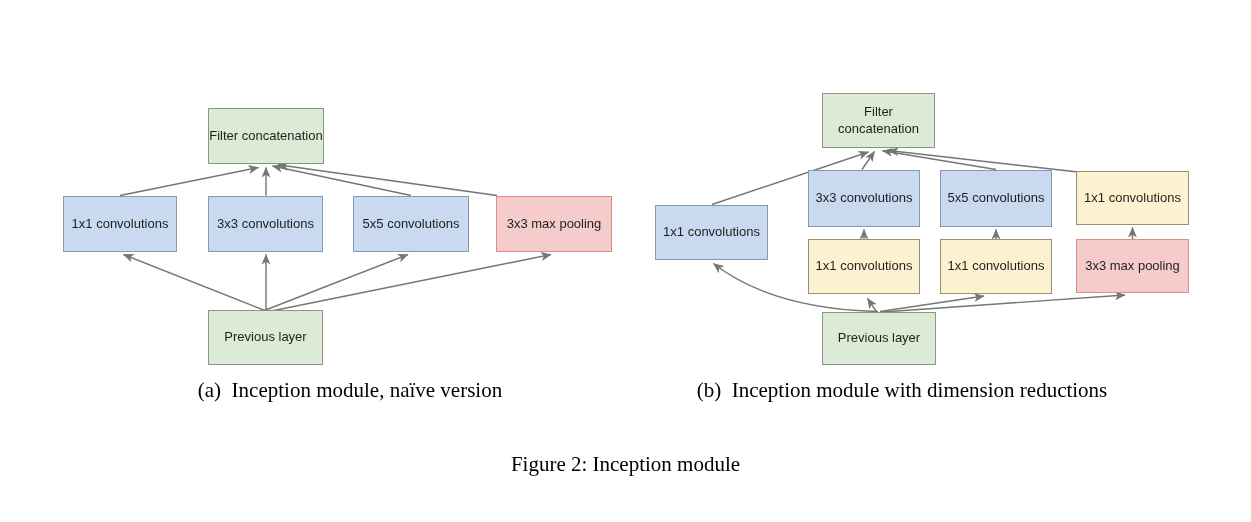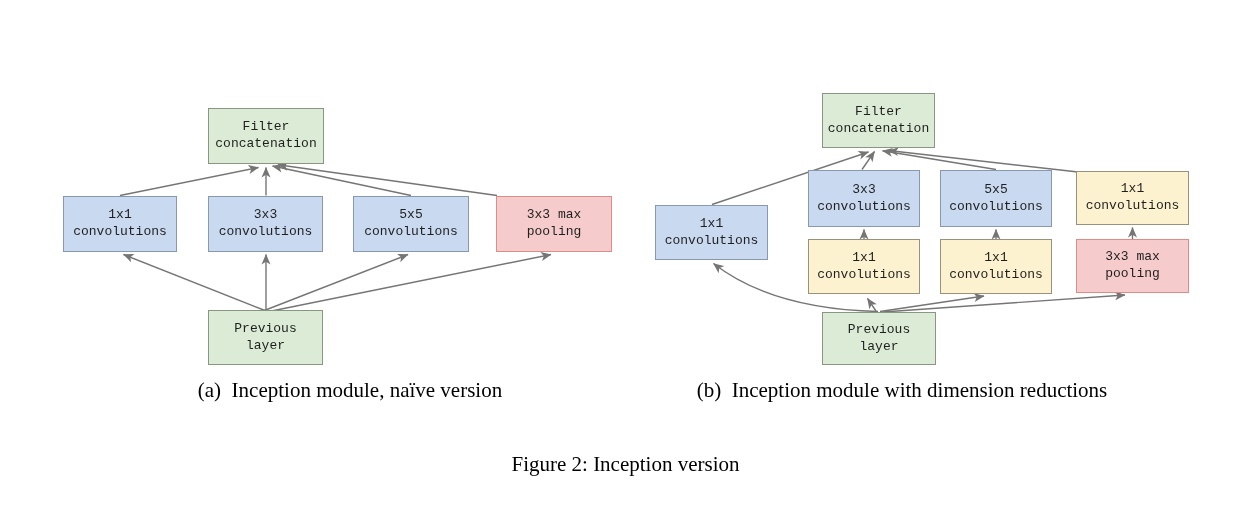--- a/index.html
+++ b/index.html
@@ -13,21 +13,21 @@
   .page{
     position:relative; width:1251px; height:522px; background:#ffffff;
     font-family:"Liberation Sans", sans-serif; overflow:hidden;
   }
   .arrows{position:absolute; left:0; top:0; width:1251px; height:522px;}
   .arrow-line{stroke:var(--arrow-color); stroke-width:1.4; fill:none;}
   .arrow-head{fill:var(--arrow-color);}
   .box{
     position:absolute; box-sizing:border-box; border:1px solid;
     display:flex; align-items:center; justify-content:center; text-align:center;
-    font-size:13px; line-height:1.3; color:var(--label-color); padding:0 8px;font-family:Liberation Mono, monospace;
+    font-size:13px; line-height:1.3; color:var(--label-color); padding:0 0;
   }
   .green {background:var(--green-fill);  border-color:var(--green-border);}
   .blue  {background:var(--blue-fill);   border-color:var(--blue-border);}
   .yellow{background:var(--yellow-fill); border-color:var(--yellow-border);}
   .red   {background:var(--red-fill);    border-color:var(--red-border);}
   .subcaption, .figcaption{
     position:absolute; font-family:"Liberation Serif", serif; font-size:21px;
     color:var(--caption-color); text-align:center; white-space:pre; line-height:1.25;
   }
 </style>
@@ -86,14 +86,14 @@
   <div class="box blue" style="left:808px;top:170px;width:112px;height:57px">3x3 convolutions</div>
   <div class="box blue" style="left:940px;top:170px;width:112px;height:57px">5x5 convolutions</div>
   <div class="box yellow" style="left:1076px;top:171px;width:113px;height:54px">1x1 convolutions</div>
   <div class="box yellow" style="left:808px;top:239px;width:112px;height:55px">1x1 convolutions</div>
   <div class="box yellow" style="left:940px;top:239px;width:112px;height:55px">1x1 convolutions</div>
   <div class="box red" style="left:1076px;top:239px;width:113px;height:54px">3x3 max pooling</div>
   <div class="box green" style="left:822px;top:312px;width:114px;height:53px">Previous layer</div>
 
   <div class="subcaption" style="left:652px;top:377px;width:500px">(b)&nbsp; Inception module with dimension reductions</div>
   <div class="subcaption" style="left:100px;top:377px;width:500px">(a)&nbsp; Inception module, naïve version</div>
-  <div class="figcaption" style="left:0px;top:451px;width:1251px">Figure 2: Inception version</div>
+  <div class="figcaption" style="left:0px;top:451px;width:1251px">Figure 2: Inception module</div>
 </div>
 
 </body></html>

